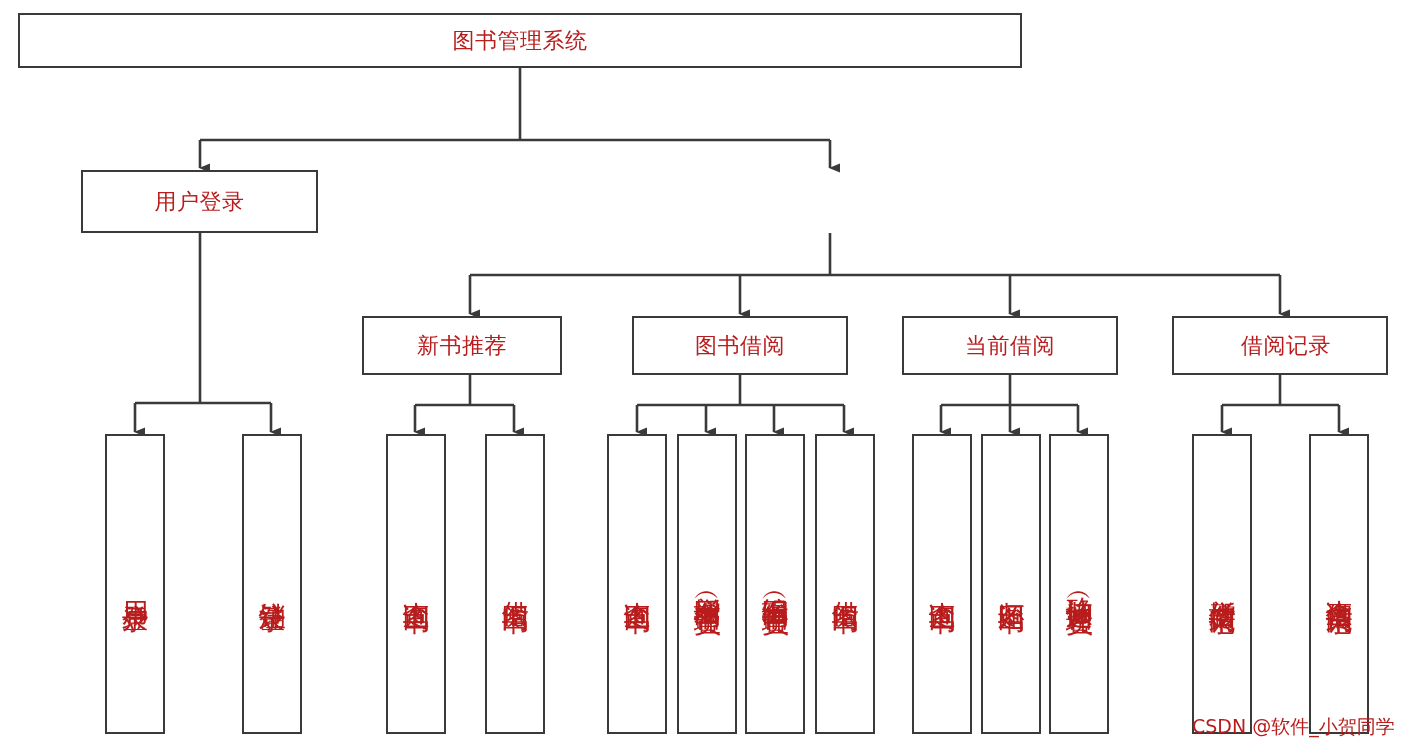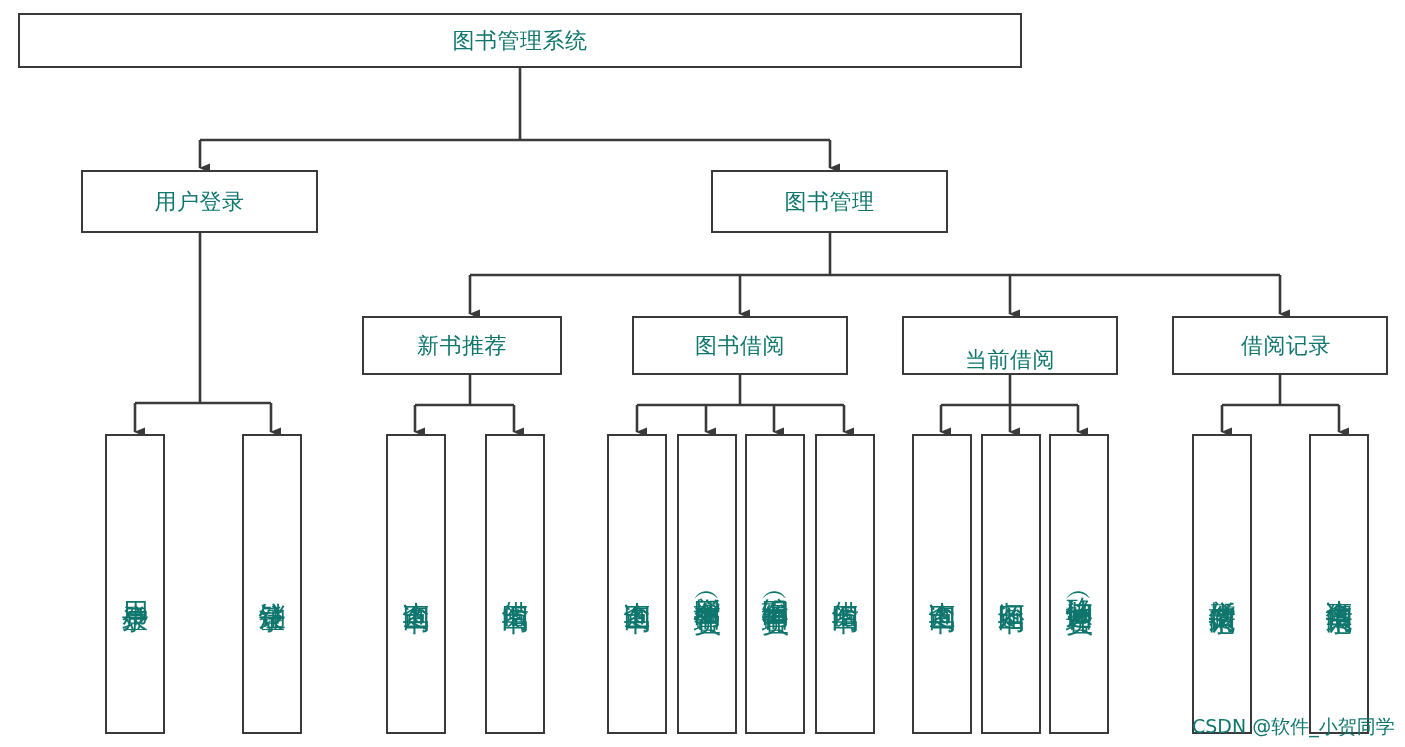--- a/index.html
+++ b/index.html
@@ -24,21 +24,21 @@
     pointer-events: none;
   }
   .node {
     position: absolute;
     box-sizing: border-box;
     border: 2.5px solid #3a3a3a;
     background: #ffffff;
     display: flex;
     align-items: center;
     justify-content: center;
-    color: #0f766e;
+    color: #b91c1c;
     z-index: 2;
   }
   .node .lbl {
     display: block;
     line-height: 1.16;
     letter-spacing: 0.5px;
   }
   
   .h-node .lbl {
     font-size: 22px;
@@ -55,21 +55,21 @@
     text-orientation: upright;
     font-size: 27px;
     line-height: 1.05;
     letter-spacing: 2px;
     max-height: 272px;
     text-align: center;
   }
   .watermark {
     position: absolute;
     font-size: 19px;
-    color: #0f766e;
+    color: #b91c1c;
     white-space: nowrap;
     z-index: 3;
     font-family: "DejaVu Sans", "Liberation Sans", sans-serif;
   }
 </style>
 </head>
 <body>
 
 <div id="canvas">
 
@@ -123,31 +123,28 @@
     </g>
   </svg>
 
   <div class="node h-node root" style="left:18px; top:13px; width:1004px; height:55px;">
     <span class="lbl">图书管理系统</span>
   </div>
 
   <div class="node h-node" style="left:81px; top:170px; width:237px; height:63px;">
     <span class="lbl">用户登录</span>
   </div>
-  <div class="node h-node" style="left:711px; top:170px; width:237px; height:63px;">
-    <span class="lbl">图书管理</span>
-  </div>
 
   <div class="node h-node" style="left:362px; top:316px; width:200px; height:59px;">
     <span class="lbl">新书推荐</span>
   </div>
   <div class="node h-node" style="left:632px; top:316px; width:216px; height:59px;align-items:center;">
     <span class="lbl">图书借阅</span>
   </div>
-  <div class="node h-node" style="left:902px; top:316px; width:216px; height:59px;align-items:flex-end;">
+  <div class="node h-node" style="left:902px; top:316px; width:216px; height:59px;">
     <span class="lbl">当前借阅</span>
   </div>
   <div class="node h-node" style="left:1172px; top:316px; width:216px; height:59px;padding-left:12px;">
     <span class="lbl">借阅记录</span>
   </div>
 
   <div class="node v-node" style="left:105px; top:434px; width:60px; height:300px;">
     <span class="lbl">用户登录</span>
   </div>
   <div class="node v-node" style="left:242px; top:434px; width:60px; height:300px;">

